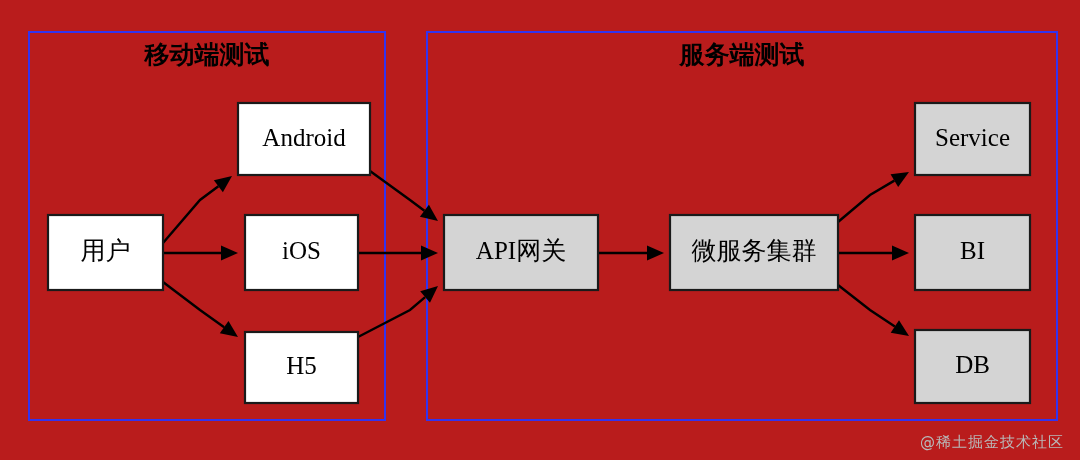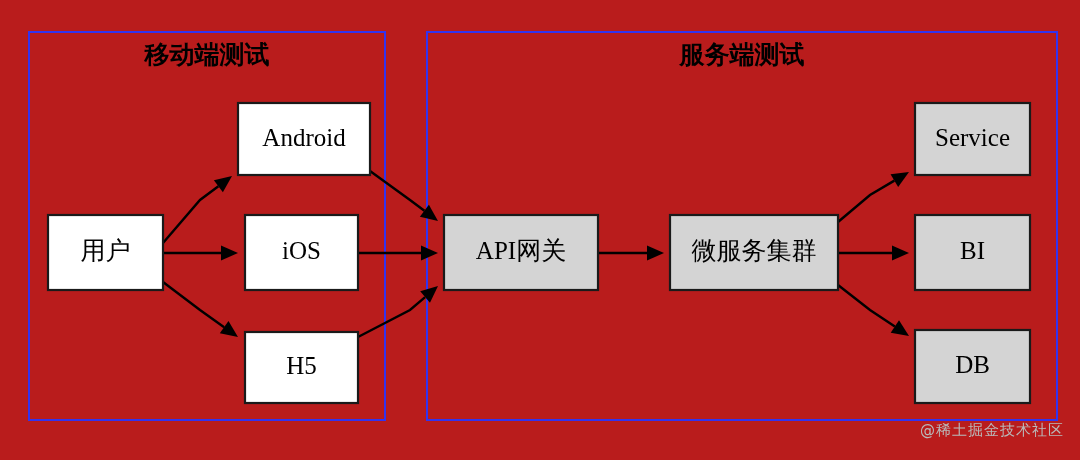--- a/index.html
+++ b/index.html
@@ -61,21 +61,21 @@
     stroke-width: 2.4;
     fill: none;
   }
   .edge-head {
     fill: #000000;
     stroke: none;
   }
   .watermark {
     position: absolute;
     right: 16px;
-    bottom: 20px;
+    bottom: 8px;
     font-family: "DejaVu Sans", "Liberation Sans", sans-serif;
     font-size: 15px;
     color: #b9b9b9;
     letter-spacing: 1px;
     white-space: nowrap;
     user-select: none;
   }
 </style>
 </head>
 <body>

